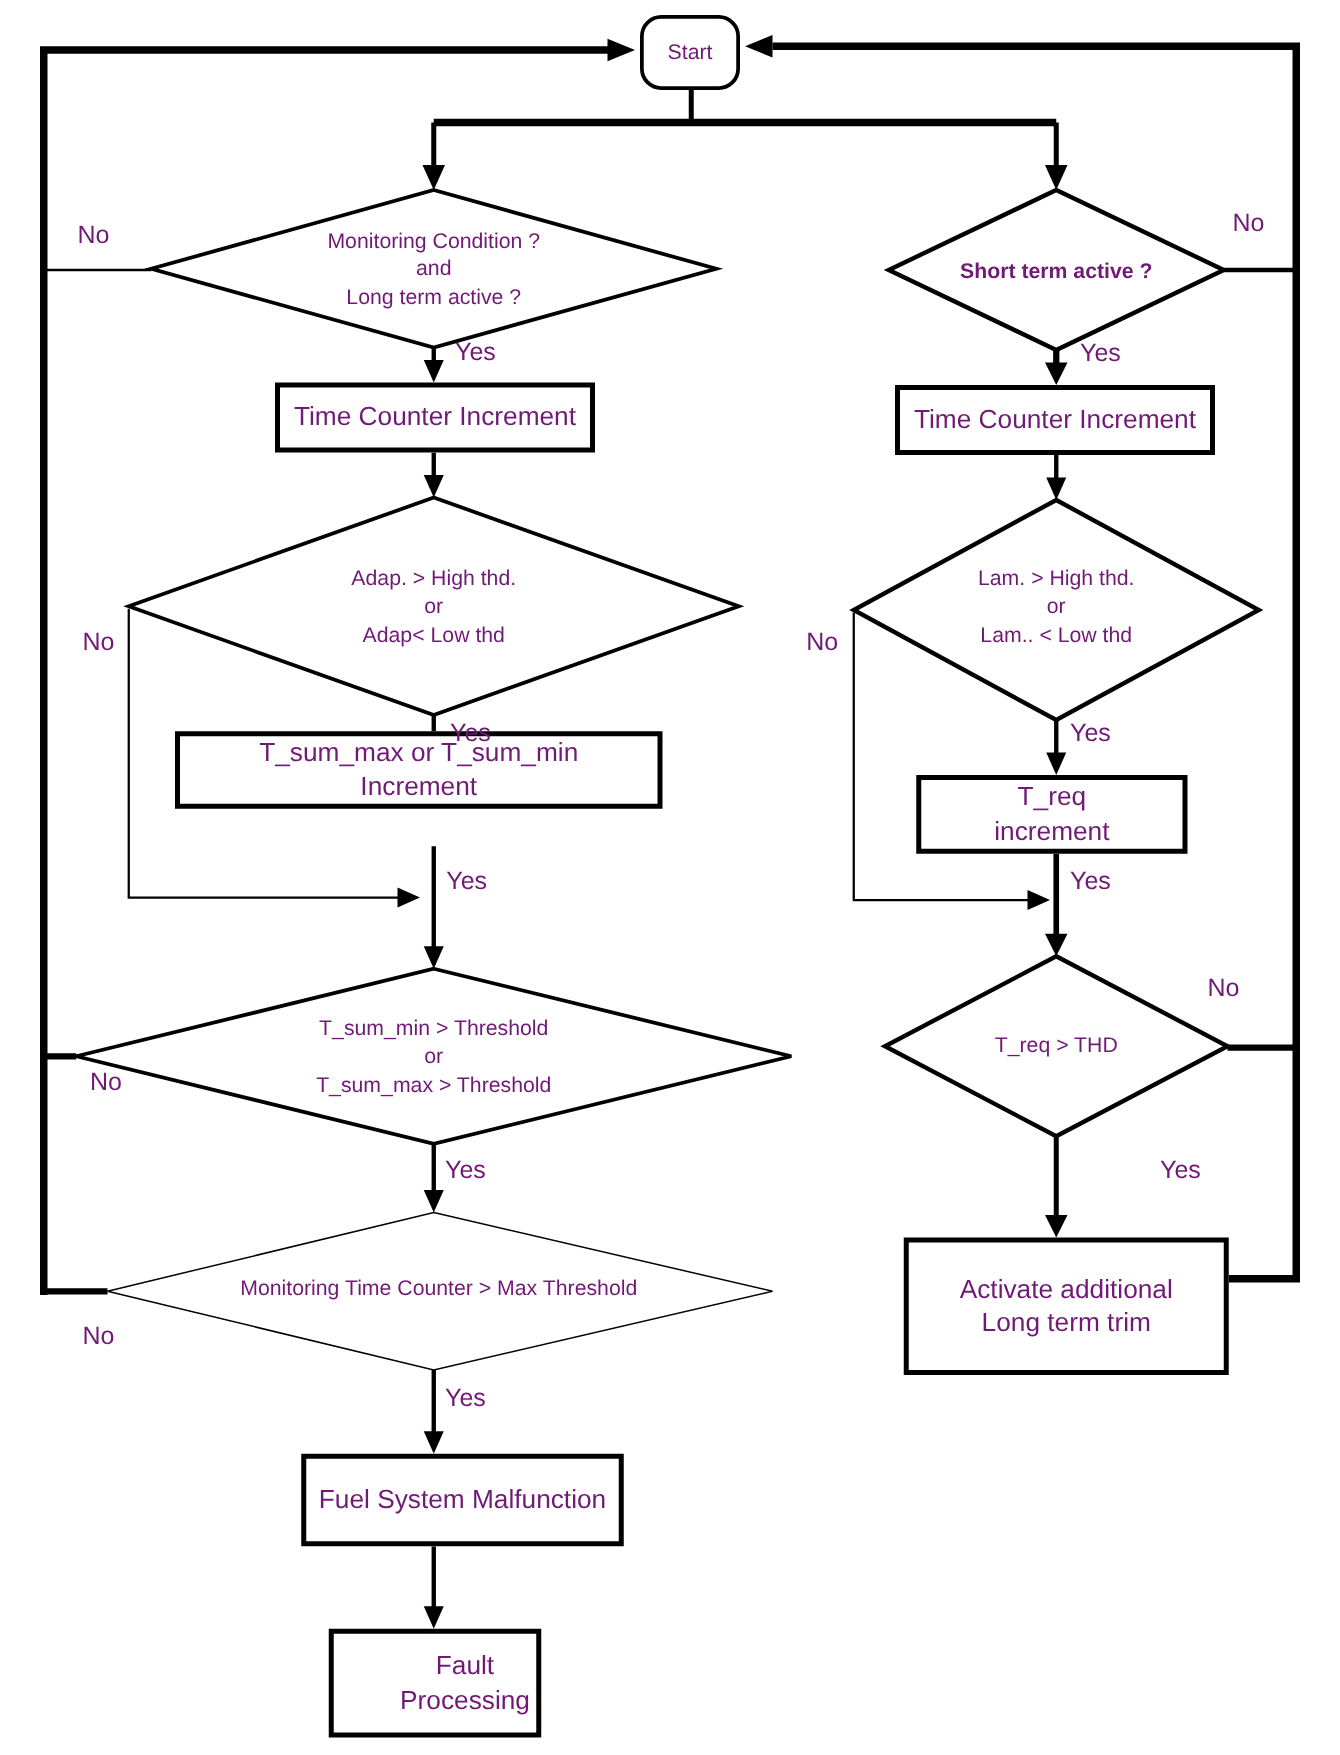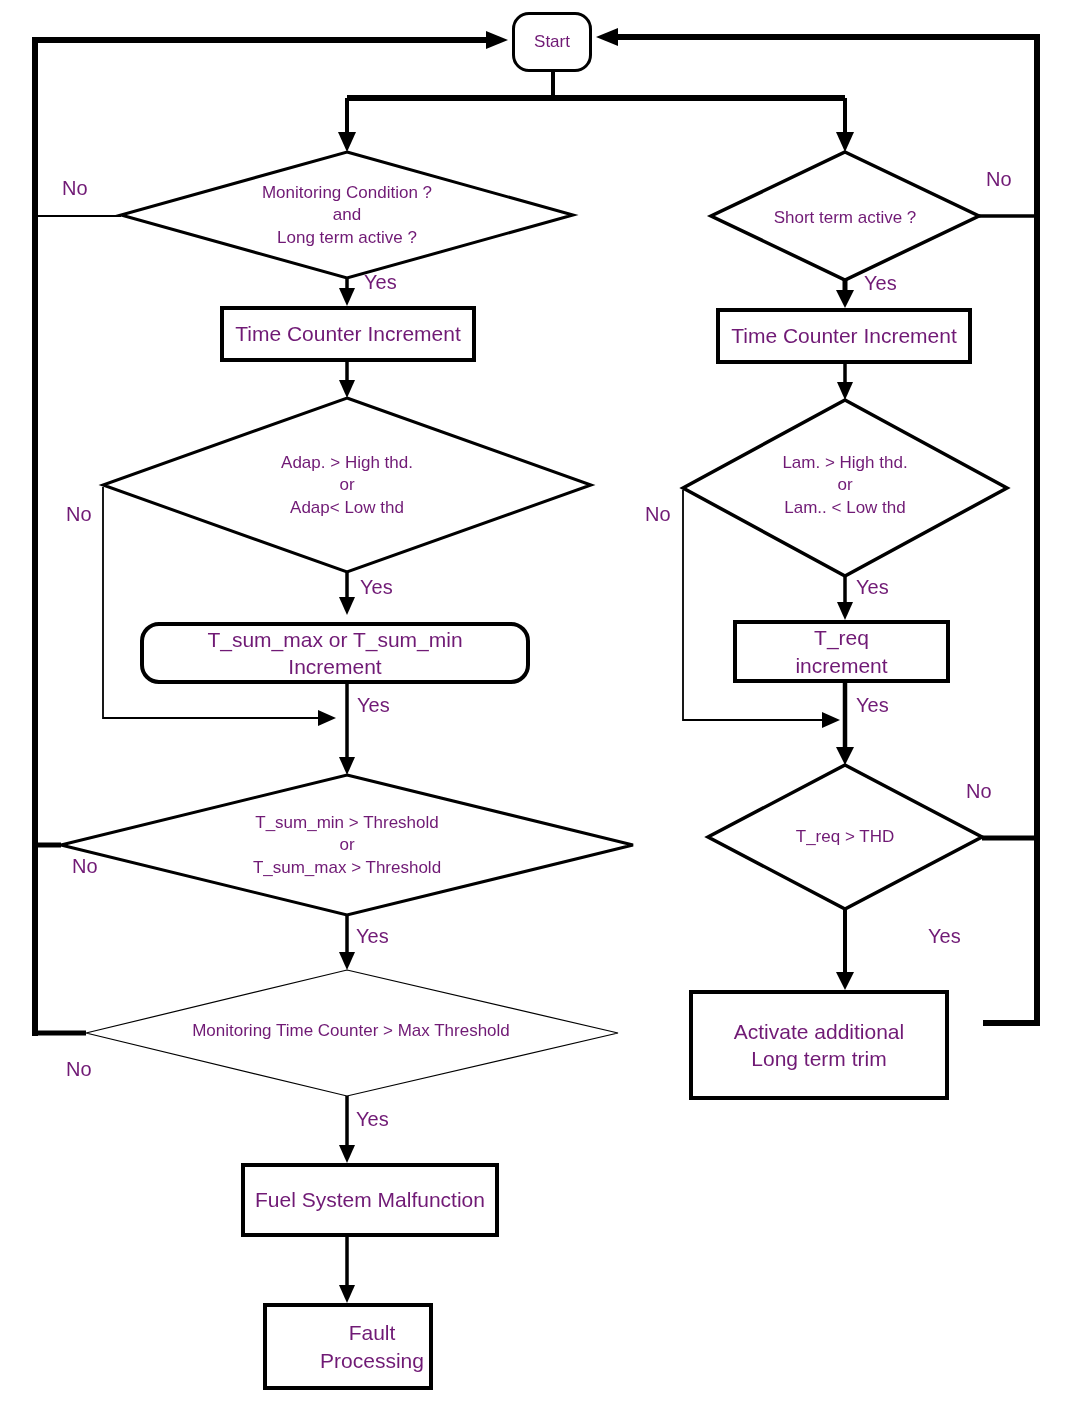--- a/index.html
+++ b/index.html
@@ -95,48 +95,48 @@
   <div class="dtext" style="left:347px;top:216px;width:330px;">Monitoring  Condition ?
 and
 Long term active ?</div>
 
   <div class="node-box" style="left:220px;top:306px;width:256px;height:56px;">Time Counter Increment</div>
 
   <div class="dtext" style="left:347px;top:486px;width:300px;">Adap. &gt; High thd.
 or
 Adap&lt; Low thd</div>
 
-  <div class="node-box" style="left:140px;top:622px;width:390px;height:62px;border-radius:19px;">T_sum_max or  T_sum_min
+  <div class="node-box" style="left:140px;top:585px;width:390px;height:62px;">T_sum_max or  T_sum_min
 Increment</div>
 
   <div class="dtext" style="left:347px;top:846px;width:320px;">T_sum_min &gt; Threshold
 or
 T_sum_max &gt; Threshold</div>
 
   <div class="dtext" style="left:351px;top:1031px;width:420px;">Monitoring Time Counter &gt; Max Threshold</div>
 
   <div class="node-box" style="left:220px;top:1163px;width:258px;height:74px;margin-left:21px;">Fuel System Malfunction</div>
 
   <div class="node-box" style="left:263px;top:1303px;width:170px;height:87px;padding-left:48px;">Fault
 Processing</div>
 
-  <div class="dtext" style="left:845px;top:218px;width:240px;">Short term active ?</div>
+  <div class="dtext" style="left:845px;top:218px;width:240px;font-weight:bold;">Short term active ?</div>
 
   <div class="node-box" style="left:716px;top:308px;width:256px;height:56px;">Time Counter Increment</div>
 
   <div class="dtext" style="left:845px;top:486px;width:240px;">Lam. &gt; High thd.
 or
 Lam.. &lt; Low thd</div>
 
   <div class="node-box" style="left:733px;top:620px;width:217px;height:63px;">T_req
 increment</div>
 
   <div class="dtext" style="left:845px;top:837px;width:200px;">T_req &gt; THD</div>
 
-  <div class="node-box" style="left:689px;top:990px;width:260px;height:110px;">Activate additional
+  <div class="node-box" style="left:723px;top:990px;width:260px;height:110px;">Activate additional
 Long term trim</div>
 
   <div class="edge-label" style="left:62px;top:177px;">No</div>
   <div class="edge-label" style="left:364px;top:271px;">Yes</div>
   <div class="edge-label" style="left:66px;top:503px;">No</div>
   <div class="edge-label" style="left:360px;top:576px;">Yes</div>
   <div class="edge-label" style="left:357px;top:694px;">Yes</div>
   <div class="edge-label" style="left:72px;top:855px;">No</div>
   <div class="edge-label" style="left:356px;top:925px;">Yes</div>
   <div class="edge-label" style="left:66px;top:1058px;">No</div>

